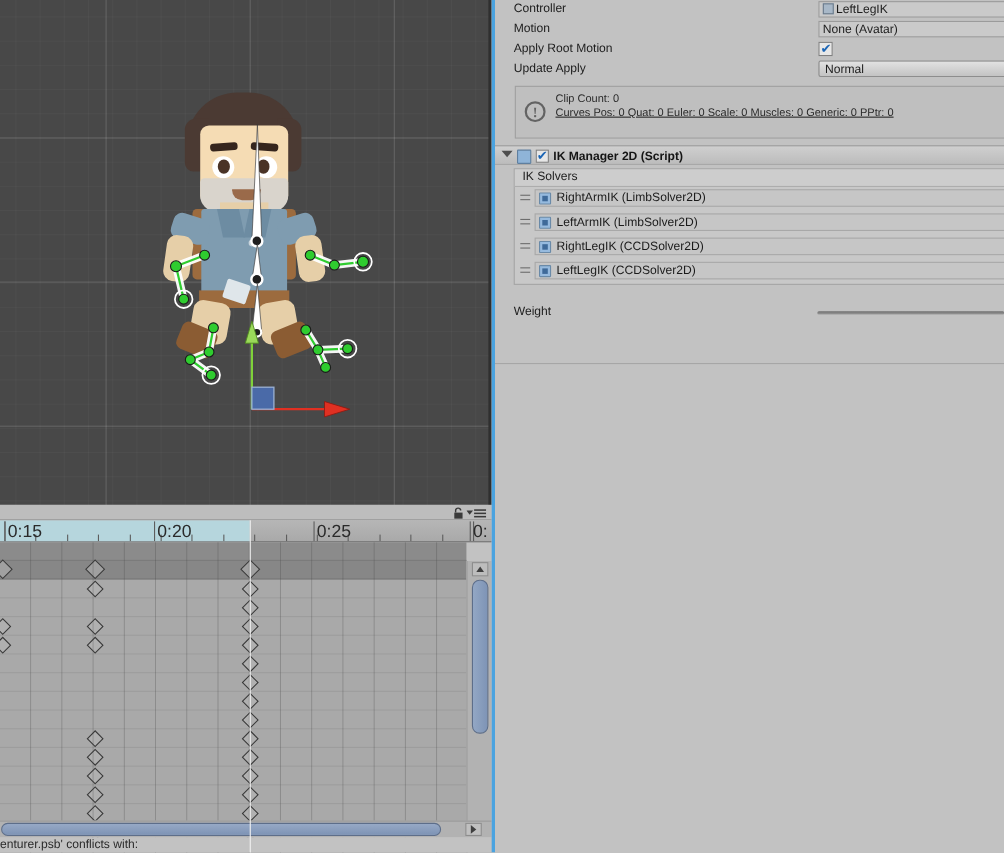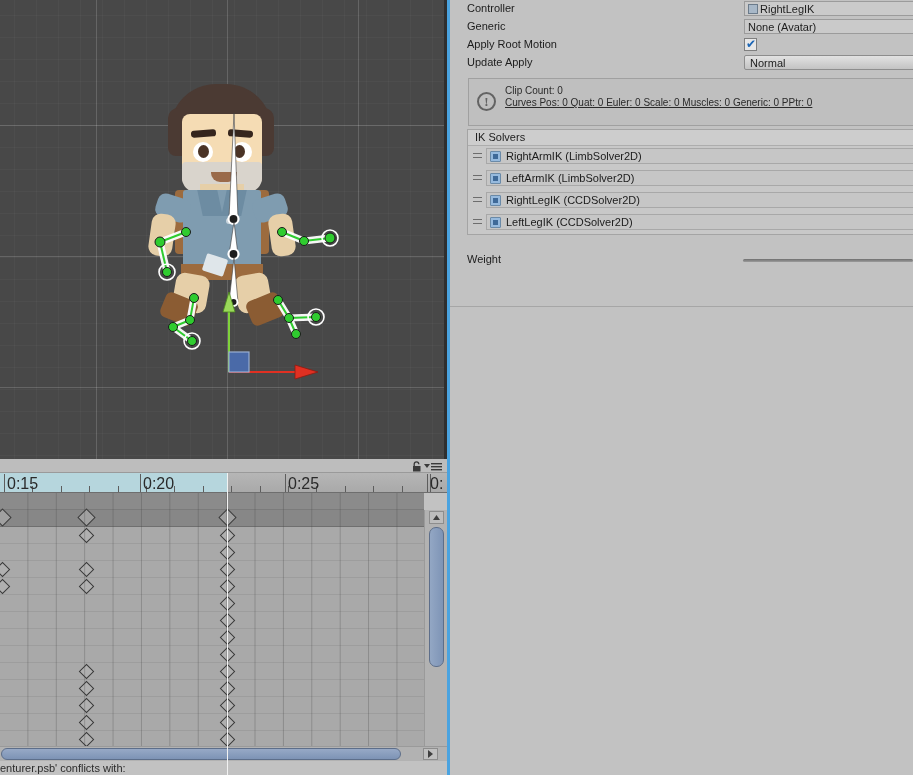--- a/index.html
+++ b/index.html
@@ -539,26 +539,26 @@
       <div id="status-text">enturer.psb' conflicts with:</div>
     </div>
   </div>
 
   <div id="inspector">
     <div id="inspector-body">
 
       <div class="prop-row">
         <span class="prop-label">Controller</span>
         <div class="obj-field">
-          <span class="oi" style="background:#a8b8c8;border:1px solid #6b7b8b;"></span><span>RightLegIK</span>
+          <span class="oi" style="background:#a8b8c8;border:1px solid #6b7b8b;"></span><span>LeftLegIK</span>
         </div>
       </div>
 
       <div class="prop-row">
-        <span class="prop-label">Generic</span>
+        <span class="prop-label">Motion</span>
         <div class="obj-field">
           <span>None (Avatar)</span>
         </div>
       </div>
 
       <div class="prop-row">
         <span class="prop-label">Apply Root Motion</span>
         <div class="chk"></div>
       </div>
 
@@ -567,20 +567,26 @@
         <div class="dropdown">Normal</div>
       </div>
 
 
       <div id="info-box">
         <div id="info-icon">!</div>
         <div class="info-line" style="top:6px;">Clip Count: 0</div>
         <div class="info-line" style="top:18px;text-decoration:underline;">Curves Pos: 0 Quat: 0 Euler: 0 Scale: 0 Muscles: 0 Generic: 0 PPtr: 0</div>
       </div>
 
+      <div id="comp-header">
+        <div id="foldout"></div>
+        <div id="comp-script-icon"></div>
+        <div id="comp-chk"></div>
+        <div id="comp-title">IK Manager 2D (Script)</div>
+      </div>
 
       <div id="solvers-box">
         <div id="solvers-title">IK Solvers</div>
         <div id="solver-rows">
             <div class="solver-row">
               <div class="drag-handle"></div>
               <div class="solver-field">RightArmIK (LimbSolver2D)<span class="solver-icon"></span></div>
             </div>
             <div class="solver-row">
               <div class="drag-handle"></div>

